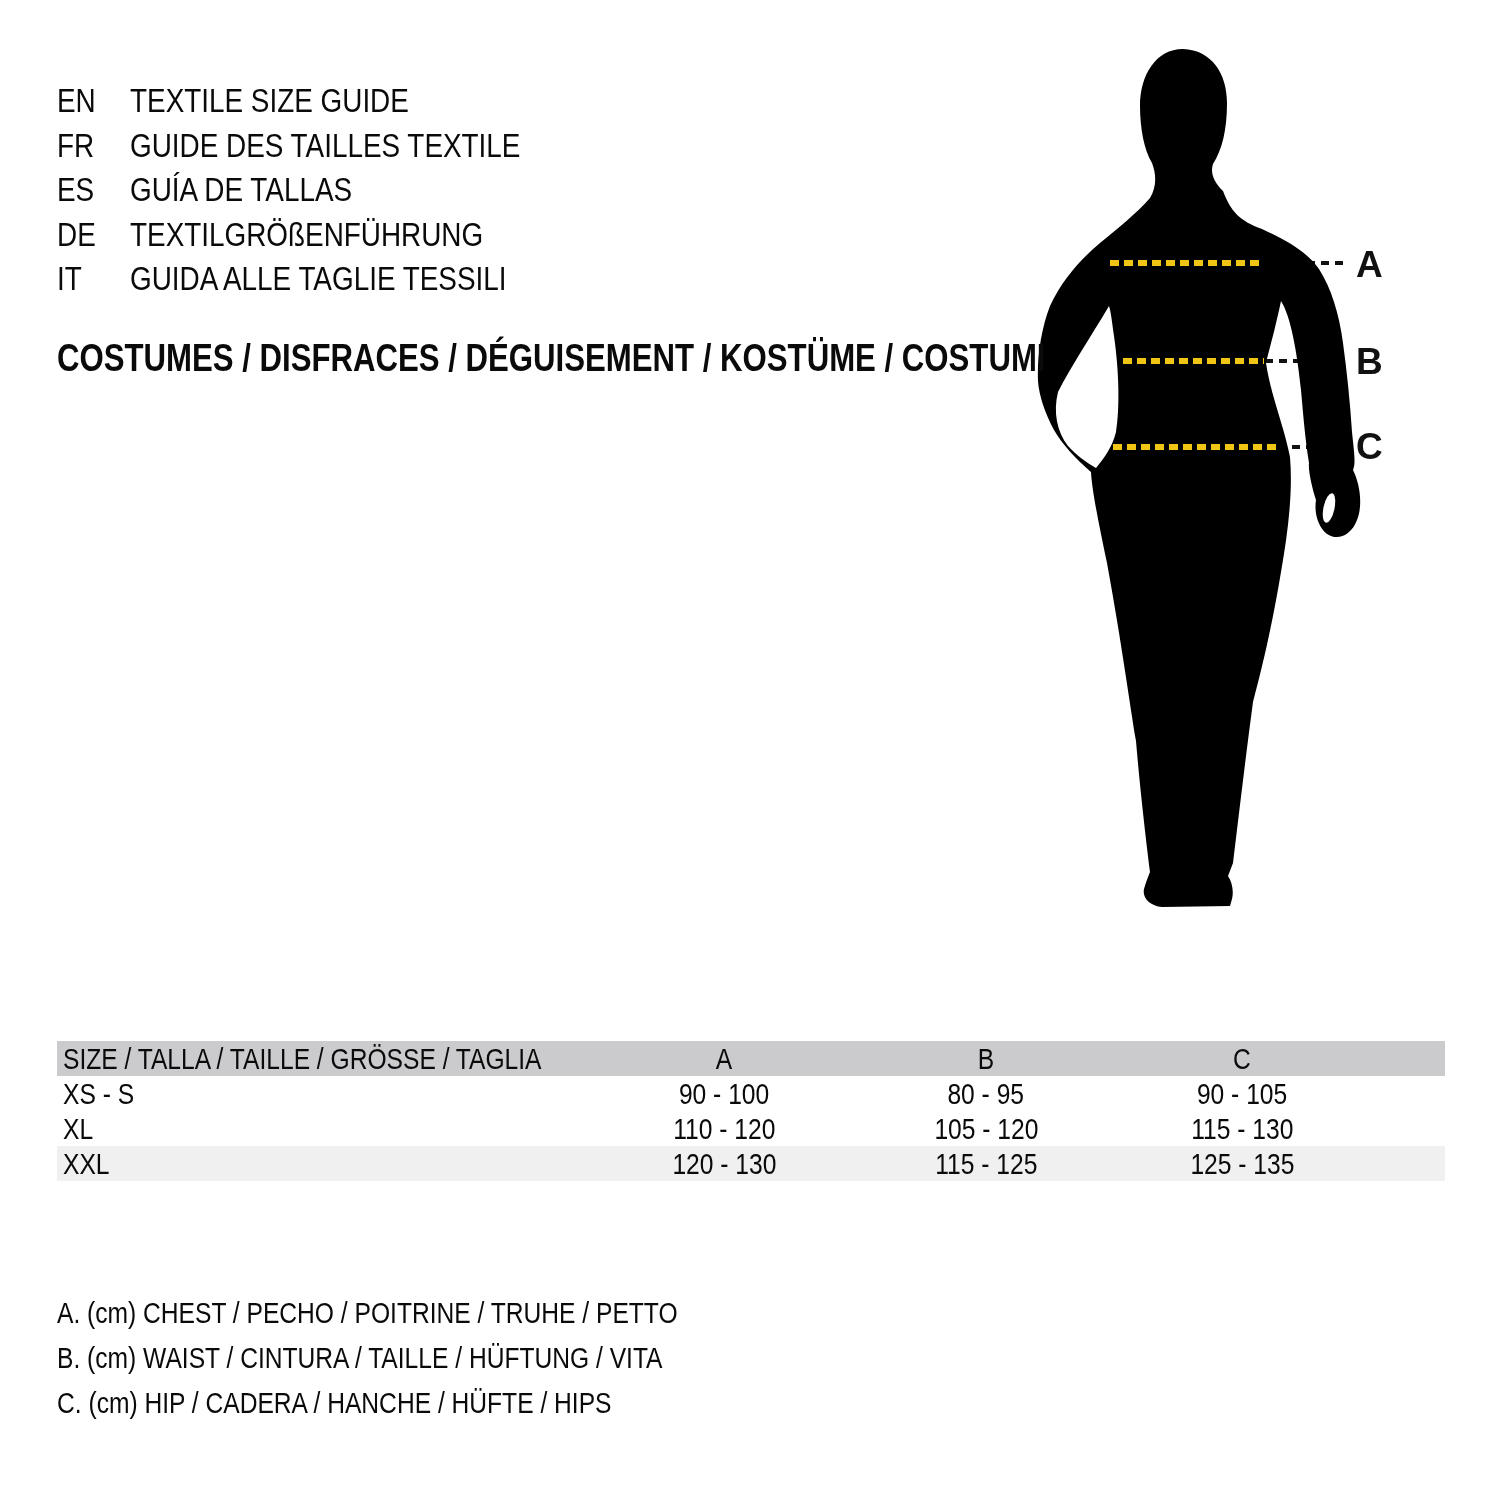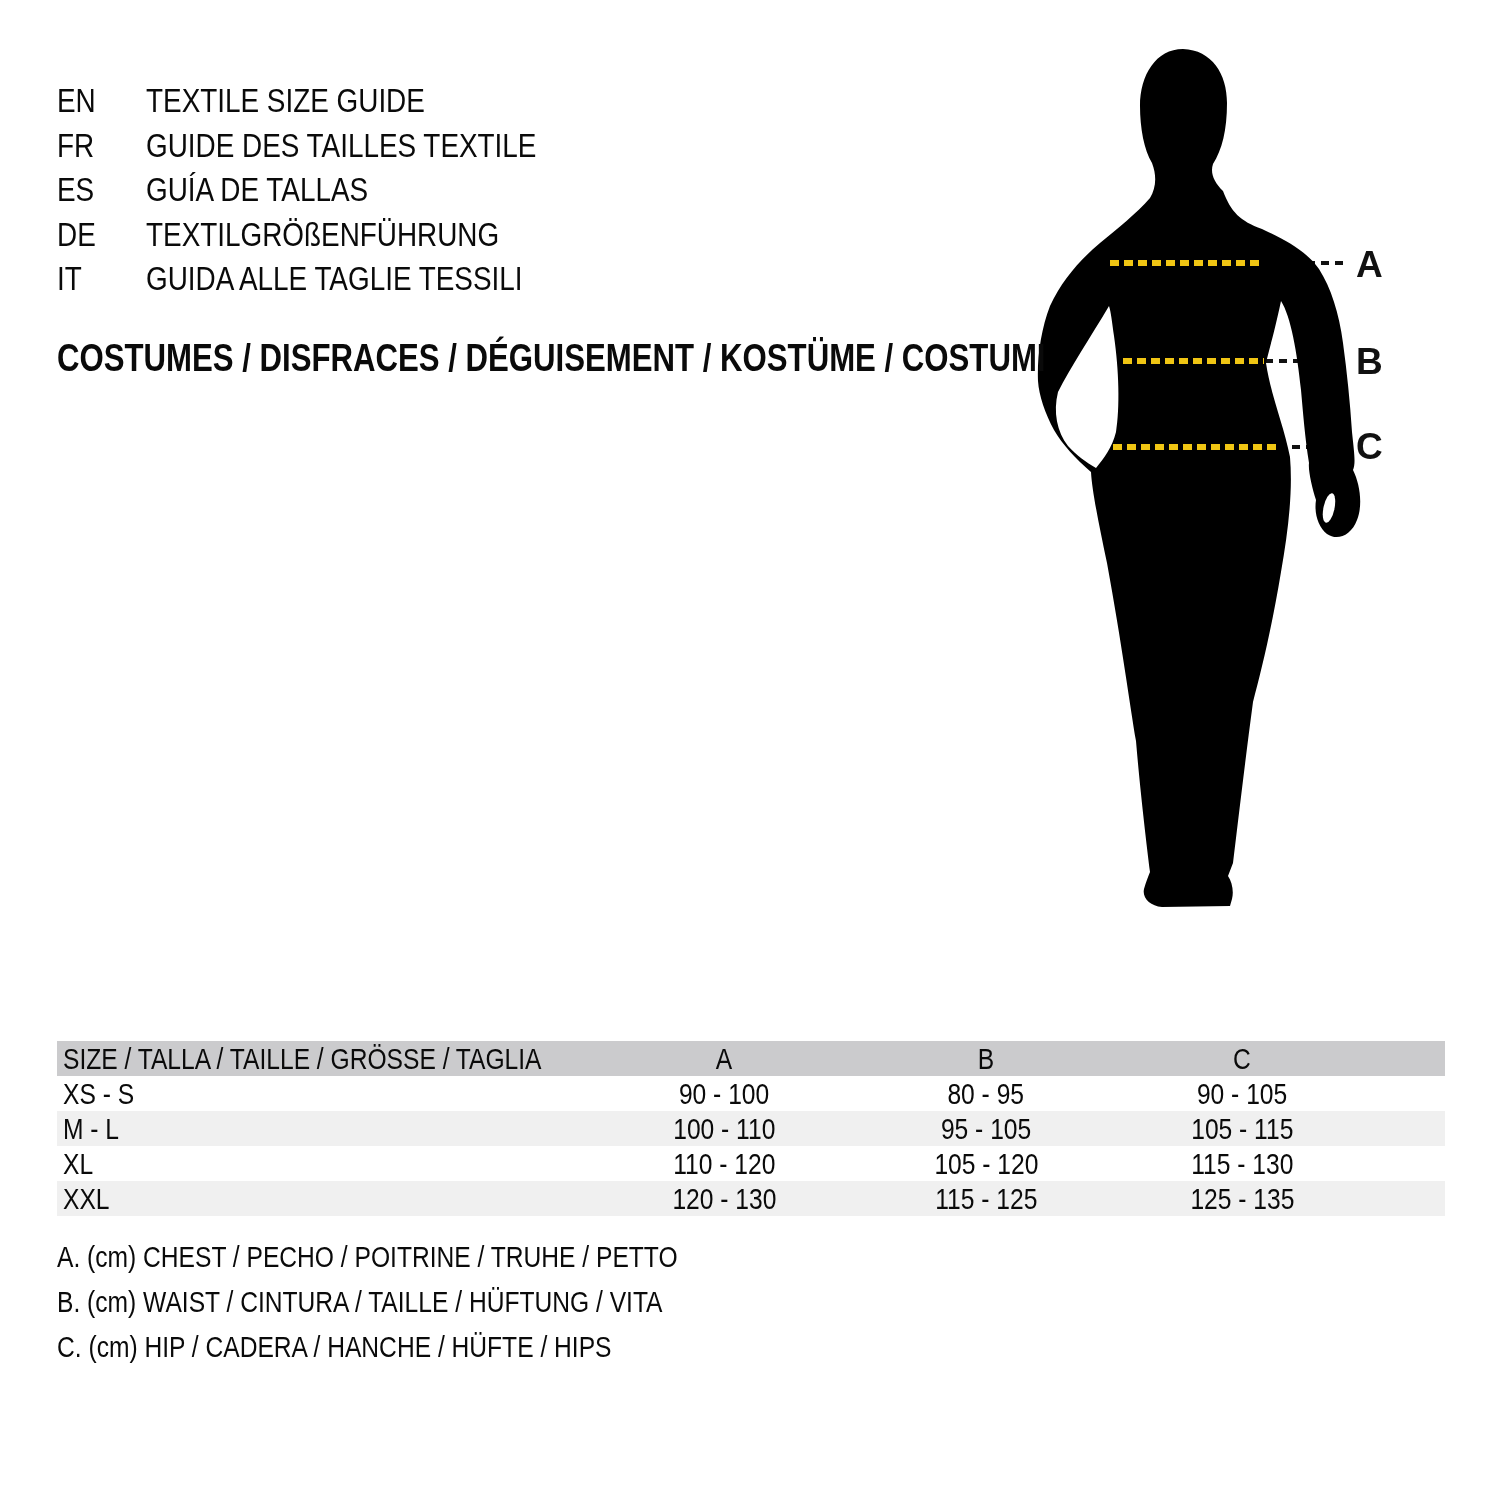--- a/index.html
+++ b/index.html
@@ -7,38 +7,38 @@
     position:relative;width:1500px;height:1500px;background:#ffffff;overflow:hidden;
     font-family:"Liberation Sans",sans-serif;color:#0a0a0a;
   }
   
   .cx{display:inline-block;transform:scaleX(0.82);transform-origin:0 50%;white-space:nowrap;}
   .cxc{display:inline-block;transform:scaleX(0.82);transform-origin:50% 50%;white-space:nowrap;}
 
   .fig-svg{position:absolute;left:0;top:0;width:1500px;height:1500px;}
 
   .langs{position:absolute;left:57px;top:78px;}
-  .lang-row{display:flex;height:44.5px;line-height:44.5px;font-size:34px;font-weight:500;gap:16px;}
+  .lang-row{display:flex;height:44.5px;line-height:44.5px;font-size:34px;font-weight:500;}
   .lang-code{flex:0 0 73px;}
 
   .category{position:absolute;left:57px;top:336px;height:44px;line-height:44px;
     font-size:38px;font-weight:700;}
 
   .section-title{position:absolute;left:57px;top:985px;height:40px;line-height:40px;
     font-size:33px;font-weight:500;}
 
   .size-table{position:absolute;left:57px;top:1041px;width:1388px;border-collapse:collapse;
     table-layout:fixed;font-size:30px;}
   .size-table td{height:35px;padding:0;vertical-align:middle;overflow:visible;}
   .size-table .c0{text-align:left;padding-left:6px;margin-top:18px;}
   .size-table .num{text-align:center;}
   .size-table tr.hdr{background:#cbcbcd;}
   .size-table tr.alt{background:#f0f0f0;}
 
-  .legend{position:absolute;left:57px;top:1234px;}
+  .legend{position:absolute;left:57px;top:1290px;}
   .legend-row{height:45px;line-height:45px;font-size:30px;font-weight:500;}
 
   .dash-black{stroke:#111111;stroke-width:4;stroke-dasharray:8 6;fill:none;}
   .dash-tape{stroke-width:6;stroke-dasharray:9 5;fill:none;}
   .abc-label{font-family:"Liberation Sans",sans-serif;font-size:37px;font-weight:700;fill:#111111;}
 </style>
 </head>
 <body>
 
 <div class="canvas">
@@ -150,27 +150,20 @@
         <td class="num"><span class="cxc">C</span></td>
         <td></td>
       </tr>
       <tr>
         <td class="c0"><span class="cx">XS - S</span></td>
         <td class="num"><span class="cxc">90 - 100</span></td>
         <td class="num"><span class="cxc">80 - 95</span></td>
         <td class="num"><span class="cxc">90 - 105</span></td>
         <td></td>
       </tr>
-      <tr class="alt">
-        <td class="c0"><span class="cx">M - L</span></td>
-        <td class="num"><span class="cxc">100 - 110</span></td>
-        <td class="num"><span class="cxc">95 - 105</span></td>
-        <td class="num"><span class="cxc">105 - 115</span></td>
-        <td></td>
-      </tr>
       <tr>
         <td class="c0"><span class="cx">XL</span></td>
         <td class="num"><span class="cxc">110 - 120</span></td>
         <td class="num"><span class="cxc">105 - 120</span></td>
         <td class="num"><span class="cxc">115 - 130</span></td>
         <td></td>
       </tr>
       <tr class="alt">
         <td class="c0"><span class="cx">XXL</span></td>
         <td class="num"><span class="cxc">120 - 130</span></td>

